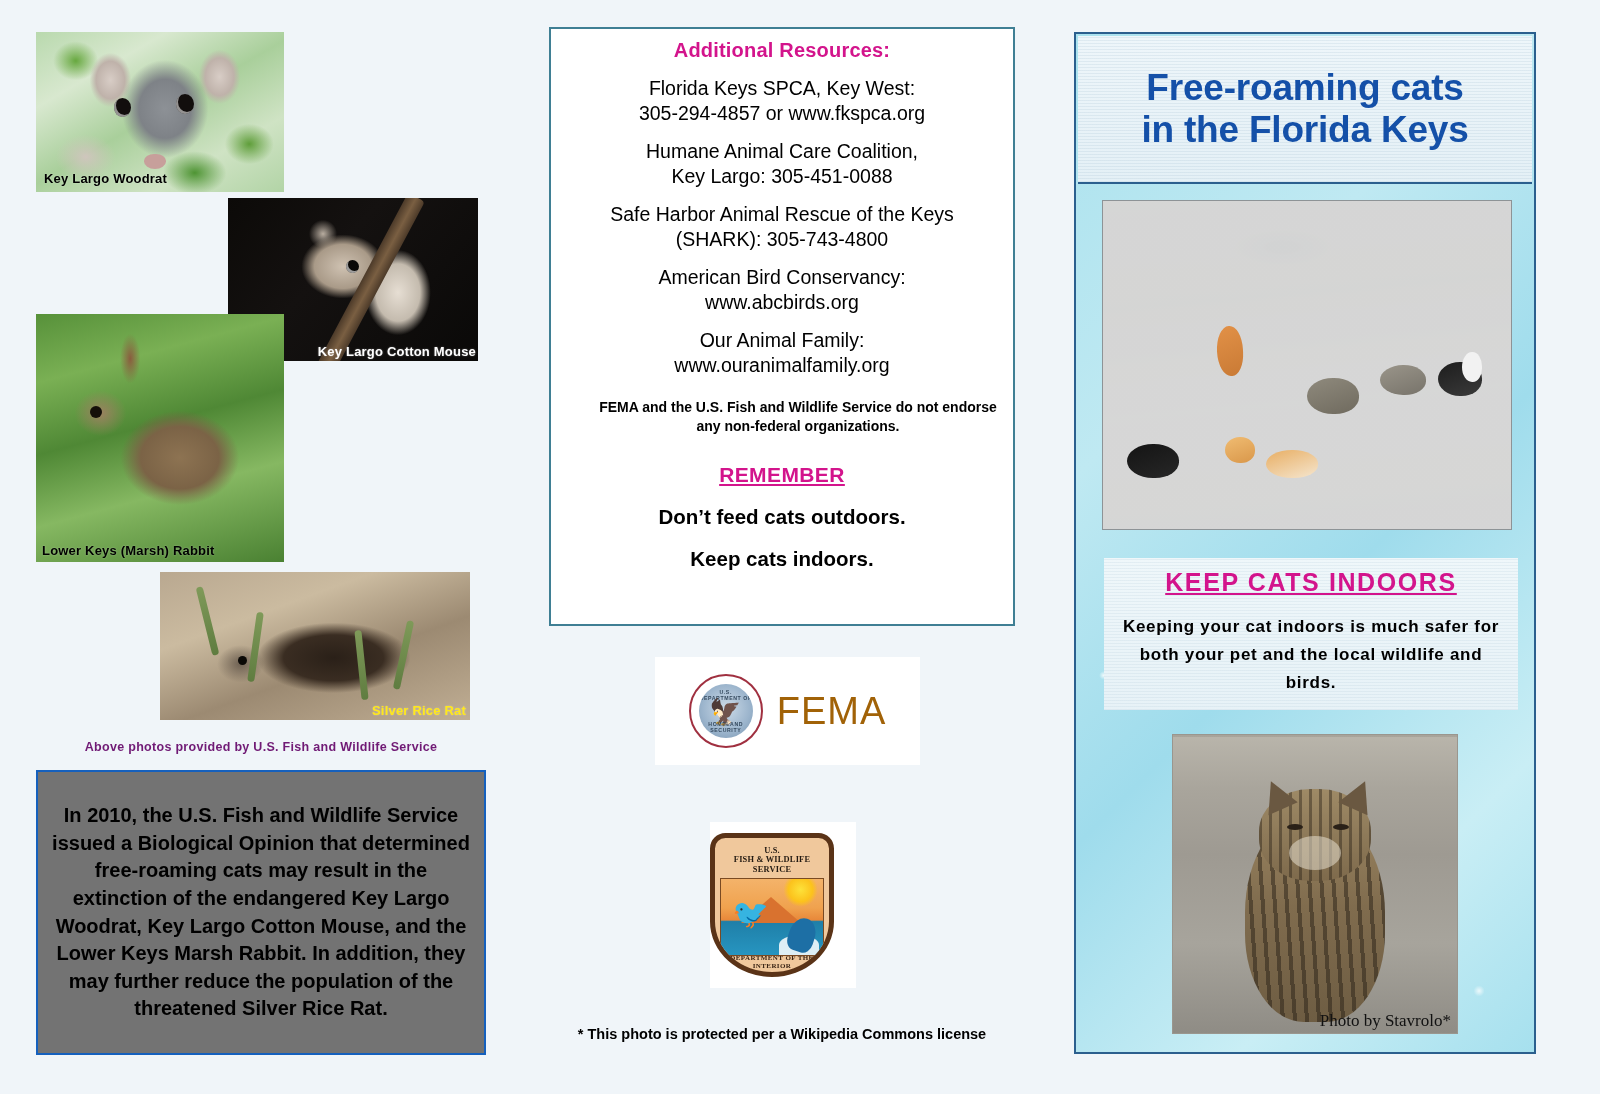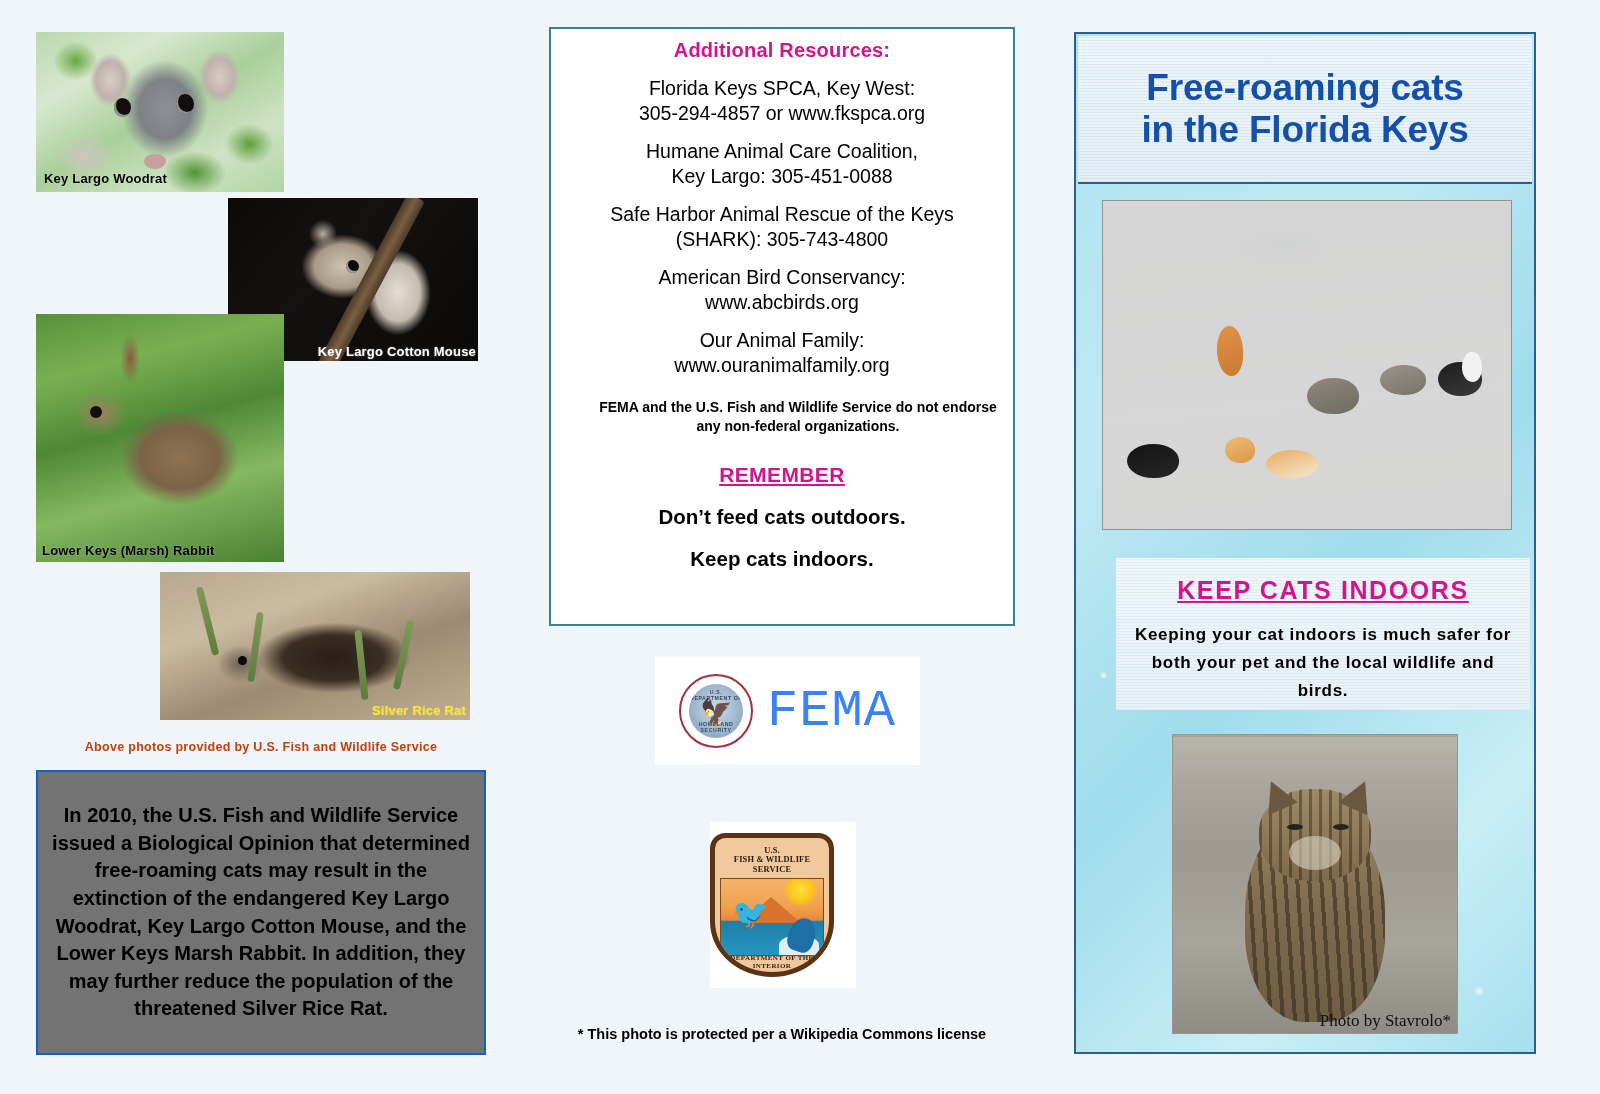--- a/index.html
+++ b/index.html
@@ -99,21 +99,21 @@
   #photo-ricerat .stem4 { left:240px; top:48px; transform: rotate(12deg);}
   #photo-ricerat .eye { position:absolute; left:78px; top:84px; width:9px; height:9px; border-radius:50%; background:#0b0906;}
   #photo-ricerat .caption { right: 4px; bottom: 2px; color: #ffe81a; }
 
   .photo-credit {
     position: absolute;
     left: 36px; top: 740px; width: 450px;
     text-align: center;
     font-size: 12.5px;
     font-weight: bold;
-    color: #c2410c;
+    color: #701a75;
     letter-spacing: 0.3px;
   }
 
   .bio-box {
     position: absolute;
     left: 36px; top: 770px; width: 450px; height: 285px;
     background: #737373;
     border: 2px solid #1560bd;
     padding: 10px 14px;
     display: flex; align-items: center; justify-content: center;
@@ -205,23 +205,23 @@
     position:absolute; left:50%; top:52%; transform: translate(-50%,-50%);
     font-size: 26px; color: #1d4f7c; line-height: 1;
   }
   .dhs-seal .ring-top, .dhs-seal .ring-bot {
     position: absolute; left: 0; right: 0; text-align: center;
     font-size: 5.2px; font-weight: bold; color: #34495e; letter-spacing: 0.6px;
   }
   .dhs-seal .ring-top { top: 5px; }
   .dhs-seal .ring-bot { bottom: 5px; }
   .fema-word {
-    font-family: Liberation Mono, monospace;
-    font-size: 52px;
-    color: #3b82f6;
+    font-family: Liberation Sans, sans-serif;
+    font-size: 38px;
+    color: #a16207;
     letter-spacing: 1px;
   }
 
   
   .fws-block {
     position: absolute;
     left: 190px; top: 822px; width: 146px; height: 166px;
     background: #ffffff;
     display: flex; align-items: center; justify-content: flex-start;
   }
@@ -358,25 +358,25 @@
   .c2 { left: 50%; top: 54%; width: 52px; height: 36px; background: linear-gradient(160deg,#8f8a7d,#6f6a5e);}
   .c3 { left: 68%; top: 50%; width: 46px; height: 30px; background: linear-gradient(160deg,#9a958a,#77736a);}
   .c4 { left: 82%; top: 49%; width: 44px; height: 34px; background: linear-gradient(160deg,#1d1d1d,#3a3a3a);}
   .c5 { left: 88%; top: 46%; width: 20px; height: 30px; background: #f2f2f2;}
   .c6 { left: 6%;  top: 74%; width: 52px; height: 34px; background: linear-gradient(160deg,#141414,#272727);}
   .c7 { left: 30%; top: 72%; width: 30px; height: 26px; background: linear-gradient(160deg,#f0bc72,#d9974a);}
   .c8 { left: 40%; top: 76%; width: 52px; height: 28px; background: linear-gradient(160deg,#e8ae63,#f5e6cf);}
 
   .indoors-box {
     position: absolute;
-    left: 40px; top: 524px; width: 414px; height: 152px;
+    left: 28px; top: 524px; width: 414px; height: 152px;
     background:
       repeating-linear-gradient(0deg, rgba(150,180,200,0.14) 0px, rgba(150,180,200,0.14) 1px, rgba(255,255,255,0) 1px, rgba(255,255,255,0) 3px),
       linear-gradient(180deg, #eff7fa 0%, #e7f2f7 100%);
-    padding: 18px 8px 0 8px;
+    padding: 10px 8px 0 8px;
   }
   .indoors-title {
     text-align: center;
     color: #d3148c;
     font-weight: bold;
     font-size: 25px;
     letter-spacing: 1.6px;
     text-decoration: underline;
     margin-bottom: 16px;
   }

